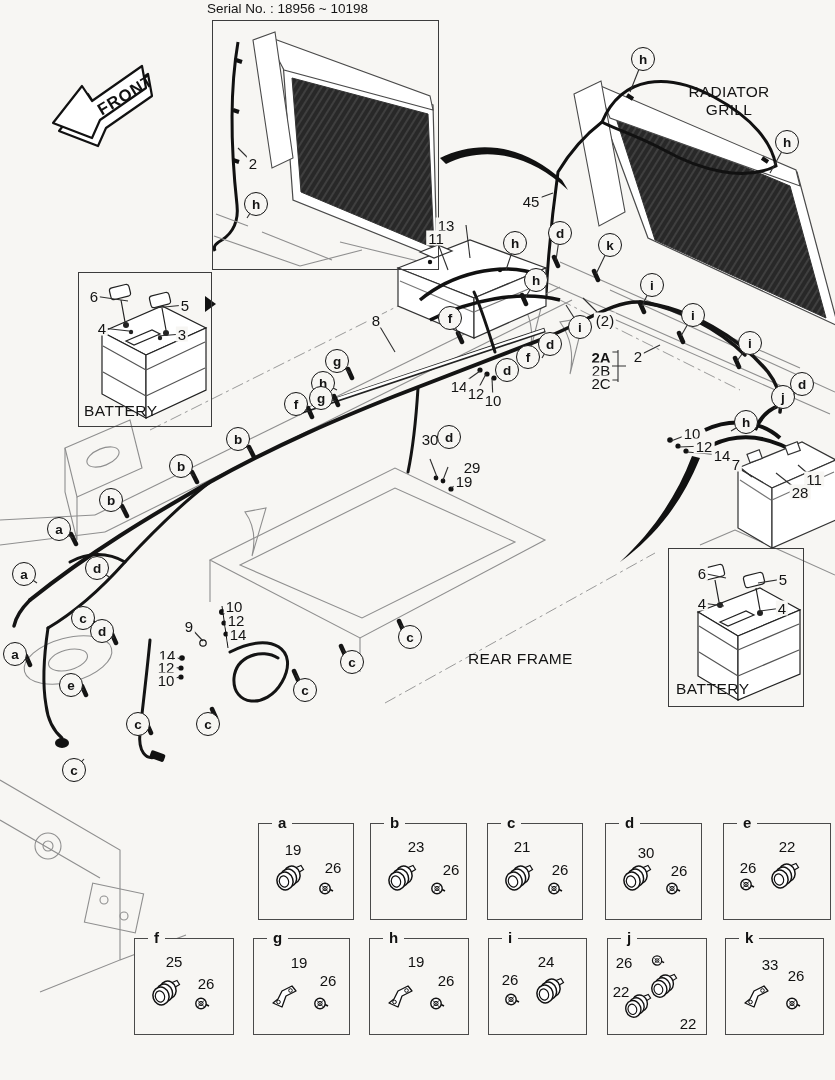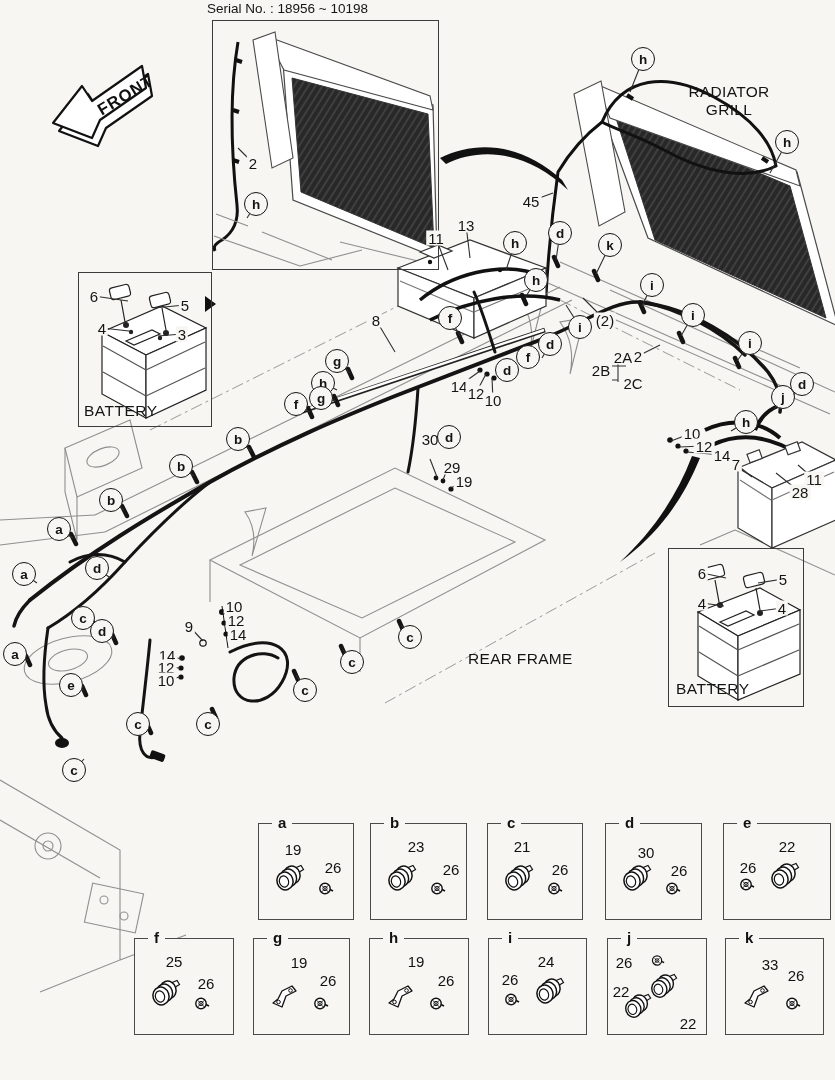--- a/index.html
+++ b/index.html
@@ -299,33 +299,33 @@
 <div class="static-label lbl-serial" style="left:207px;top:1px">Serial No. : 18956 ~ 10198</div>
 <div class="static-label lbl-big" style="left:658px;top:83px;width:142px">RADIATOR
 GRILL</div>
 <div class="static-label lbl-big" style="left:468px;top:650px">REAR FRAME</div>
 <div class="static-label lbl-battery" style="left:84px;top:402px">BATTERY</div>
 <div class="static-label lbl-battery" style="left:676px;top:680px">BATTERY</div>
 
 <div id="callout-layer">
     <div class="callout" style="left: 253px; top: 163px;">2</div>
     <div class="callout" style="left: 531px; top: 201px;">45</div>
-    <div class="callout" style="left: 466px; top: 225px;">13</div>
+    <div class="callout" style="left: 446px; top: 225px;">13</div>
     <div class="callout" style="left: 436px; top: 238px;">11</div>
     <div class="callout" style="left: 376px; top: 320px;">8</div>
     <div class="callout" style="left: 605px; top: 320px;">(2)</div>
-    <div class="callout" style="left: 623px; top: 357px;">2A</div>
+    <div class="callout" style="left: 601px; top: 357px; font-weight: bold;">2A</div>
     <div class="callout" style="left: 601px; top: 370px;">2B</div>
-    <div class="callout" style="left: 601px; top: 383px; margin-left: 32px;">2C</div>
+    <div class="callout" style="left: 601px; top: 383px;">2C</div>
     <div class="callout" style="left: 638px; top: 356px;">2</div>
     <div class="callout" style="left: 459px; top: 386px;">14</div>
     <div class="callout" style="left: 476px; top: 393px;">12</div>
     <div class="callout" style="left: 493px; top: 400px;">10</div>
     <div class="callout" style="left: 430px; top: 439px;">30</div>
-    <div class="callout" style="left: 452px; top: 467px;">29</div>
+    <div class="callout" style="left: 472px; top: 467px;">29</div>
     <div class="callout" style="left: 464px; top: 481px;">19</div>
     <div class="callout" style="left: 692px; top: 433px;">10</div>
     <div class="callout" style="left: 704px; top: 446px;">12</div>
     <div class="callout" style="left: 722px; top: 455px;">14</div>
     <div class="callout" style="left: 736px; top: 464px;">7</div>
     <div class="callout" style="left: 814px; top: 479px;">11</div>
     <div class="callout" style="left: 800px; top: 492px;">28</div>
     <div class="callout" style="left: 189px; top: 626px;">9</div>
     <div class="callout" style="left: 234px; top: 606px;">10</div>
     <div class="callout" style="left: 236px; top: 620px;">12</div>

